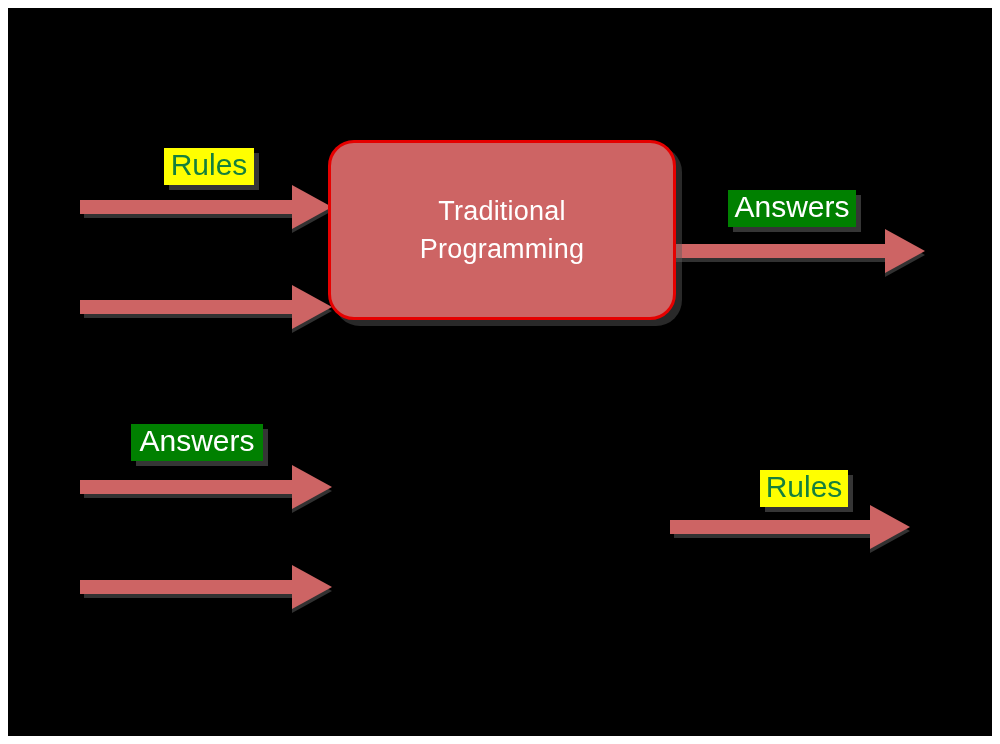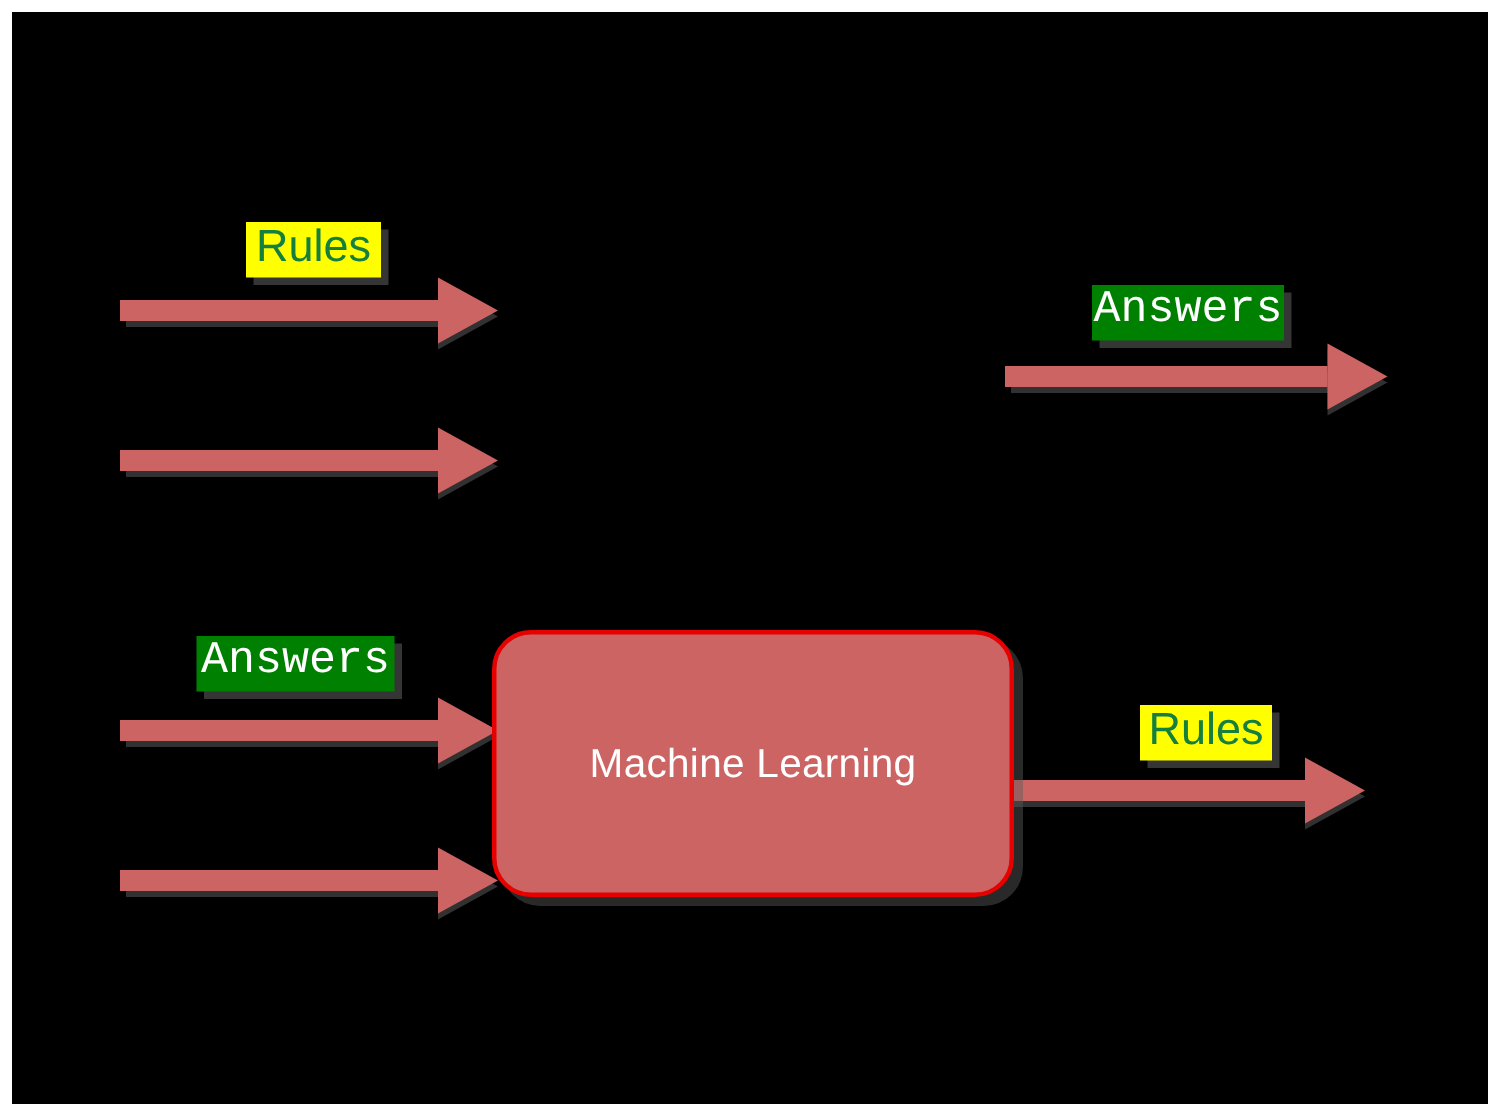--- a/index.html
+++ b/index.html
@@ -94,21 +94,20 @@
     padding: 2px 4px 5px 4px;
     box-shadow: 5px 5px 0 rgba(105,105,105,0.5);
   }
   .tag.yellow {
     background: #ffff00;
     color: #15803d;
   }
   .tag.green {
     background: #008000;
     color: #ffffff;
-    font-family: Liberation Mono, monospace;
   }
 </style>
 </head>
 <body>
 
 <div id="canvas">
   <div class="stage">
 
     <div class="arrow" style="left:72px; top:192px;">
       <div class="shaft-shadow" style="width:212px;"></div>
@@ -124,20 +123,24 @@
       <div class="head" style="left:212px;"></div>
     </div>
 
     <div class="arrow" style="left:662px; top:236px;">
       <div class="shaft-shadow" style="width:215px;"></div>
       <div class="head-shadow" style="left:215px;"></div>
       <div class="shaft" style="width:215px;"></div>
       <div class="head" style="left:215px;"></div>
     </div>
 
+    <div class="proc-box" style="left:320px; top:132px; width:348px; height:180px;">
+      <span class="proc-label">Traditional
+Programming</span>
+    </div>
 
     <div class="tag yellow" style="left:156px; top:140px; width:90px; height:37px;">
       <span>Rules</span>
     </div>
 
     <div class="tag green" style="left:720px; top:182px; width:128px; height:37px;">
       <span>Answers</span>
     </div>
 
     <div class="arrow" style="left:72px; top:472px;">
@@ -154,23 +157,20 @@
       <div class="head" style="left:212px;"></div>
     </div>
 
     <div class="arrow" style="left:662px; top:512px;">
       <div class="shaft-shadow" style="width:200px;"></div>
       <div class="head-shadow" style="left:200px;"></div>
       <div class="shaft" style="width:200px;"></div>
       <div class="head" style="left:200px;"></div>
     </div>
 
-    <div class="proc-box" style="left:320px; top:412px; width:348px; height:178px;">
-      <span class="proc-label">Machine Learning</span>
-    </div>
 
     <div class="tag green" style="left:123px; top:416px; width:132px; height:37px;">
       <span>Answers</span>
     </div>
 
     <div class="tag yellow" style="left:752px; top:462px; width:88px; height:37px;">
       <span>Rules</span>
     </div>
 
   </div>

